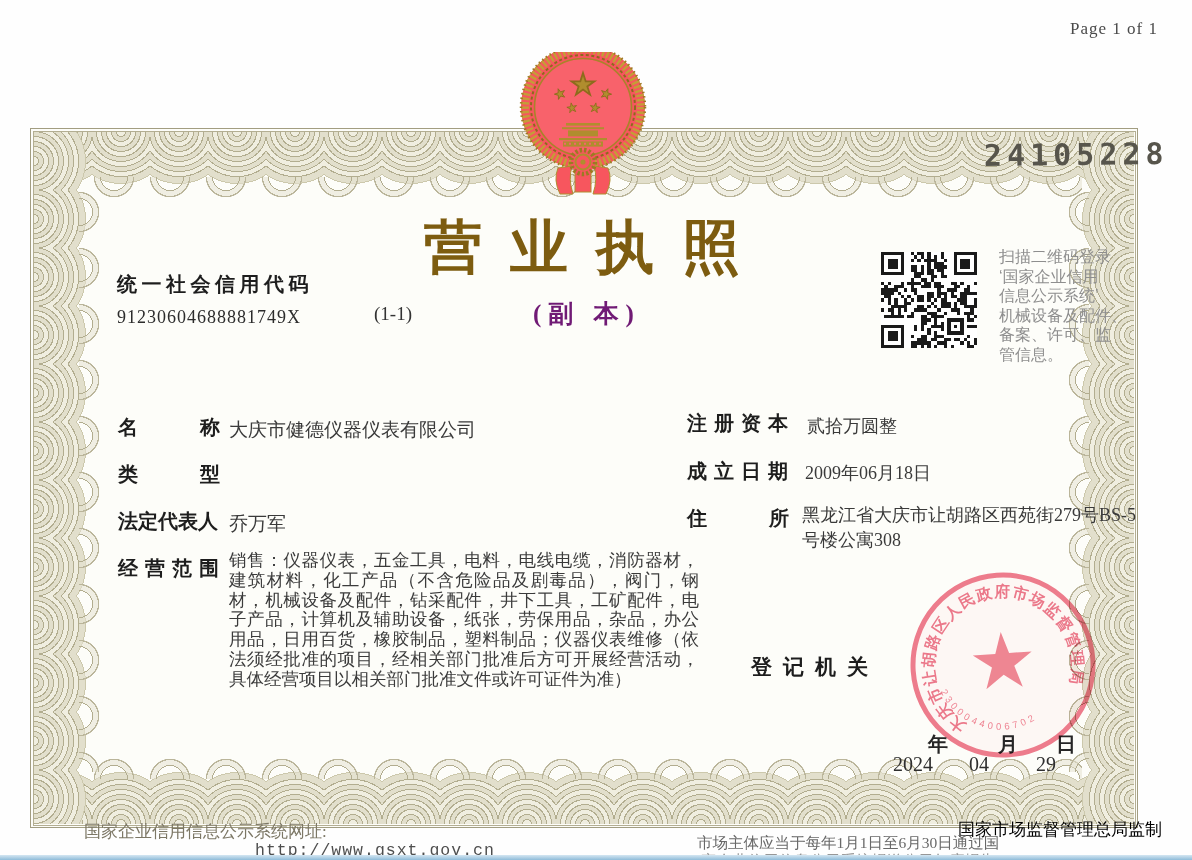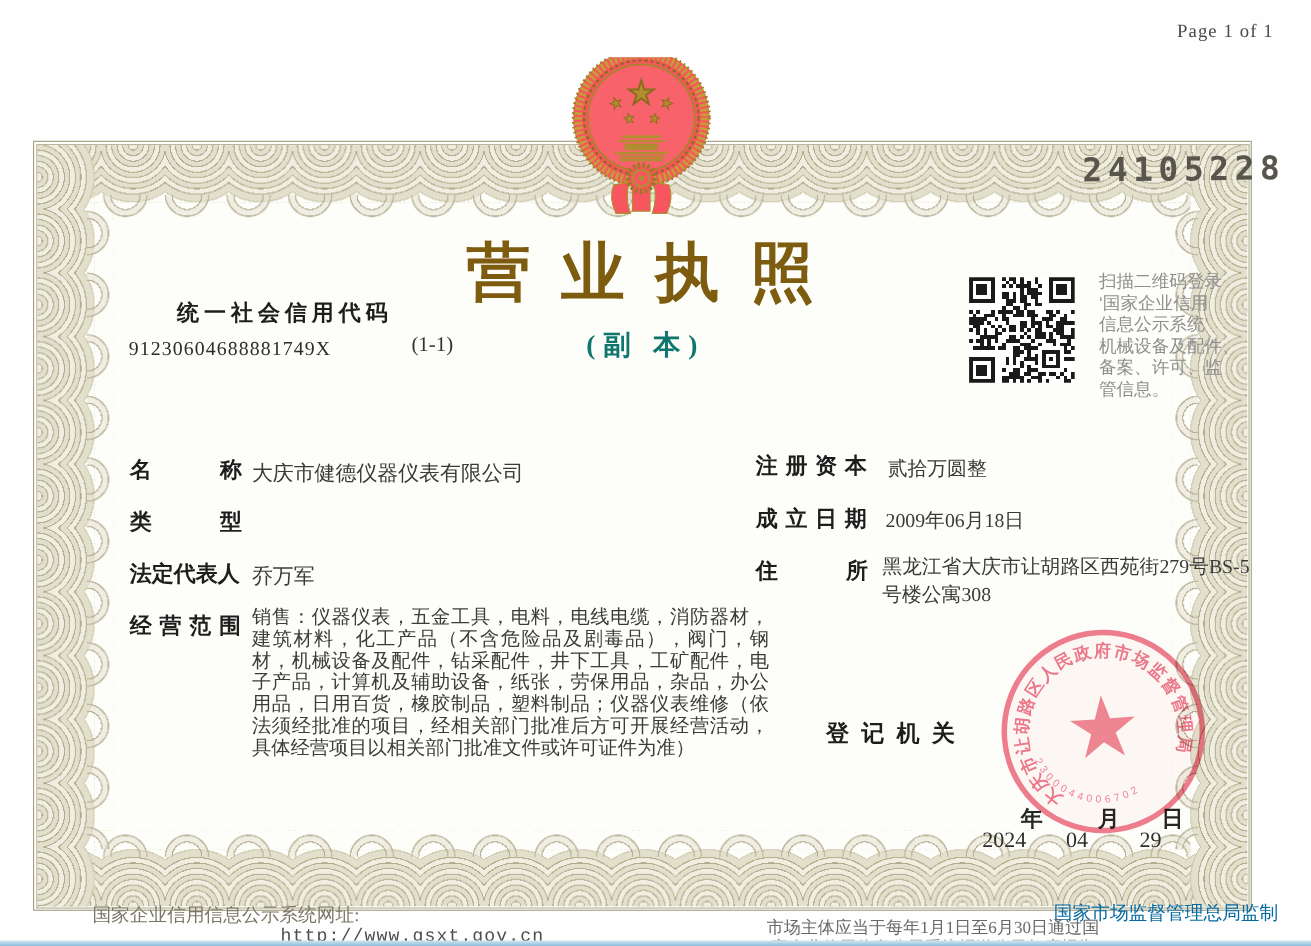--- a/index.html
+++ b/index.html
@@ -37,27 +37,27 @@
   .val{position:absolute;z-index:3;font-family:Liberation Serif, serif;
        font-size:19px;color:#3a3a3a;white-space:nowrap;}
   .val-r{font-size:18px;}
   .spread2{letter-spacing:62px;}
   .ls4{letter-spacing:7px;}
 
   .page-indicator{left:1070px;top:19px;font-size:17px;color:#4a4a4a;letter-spacing:1px;}
   .serial{left:984px;top:137px;font-family:"DejaVu Sans Mono","Liberation Mono",monospace;
           font-weight:700;font-size:30px;color:#57554c;letter-spacing:5px;z-index:5;transform:rotate(-0.6deg);}
 
-  .credit-label{left:117px;top:271px;letter-spacing:4.5px;font-size:20px;margin-left:44px;}
+  .credit-label{left:117px;top:271px;letter-spacing:4.5px;font-size:20px;}
   .credit-code{left:117px;top:307px;font-size:18px;color:#2c2c2c;letter-spacing:1px;}
   .copy-number{left:374px;top:303px;font-size:19px;color:#333;}
 
   .title{left:424px;top:209px;font-size:58px;font-weight:700;color:#7d5c10;letter-spacing:28px;
          font-family:"Liberation Sans","DejaVu Sans",sans-serif;z-index:3;}
-  .subtitle{left:533px;top:297px;font-size:25px;color:#0f766e;letter-spacing:7px;font-weight:600;}
+  .subtitle{left:533px;top:297px;font-size:25px;color:#701a75;letter-spacing:7px;font-weight:600;}
 
   .qr-box{position:absolute;left:881px;top:252px;width:96px;height:96px;z-index:3;}
   .qr-cap{position:absolute;left:999px;top:247px;z-index:3;font-family:"Liberation Sans","DejaVu Sans",sans-serif;
           font-size:16px;line-height:19.5px;color:#8e8e8e;}
 
   .scope-val{position:absolute;left:229px;top:551px;width:470px;z-index:3;white-space:normal;
              font-family:"Liberation Serif","DejaVu Serif",serif;font-size:17.5px;line-height:19.8px;
              color:#3b3b3b;text-align:justify;}
   .addr-val{position:absolute;left:802px;top:503px;width:340px;z-index:3;white-space:normal;
             font-family:"Liberation Serif","DejaVu Serif",serif;font-size:18px;line-height:25px;color:#3a3a3a;}
@@ -66,21 +66,21 @@
   .date-lab{font-size:20px;color:#262626;font-family:"Liberation Sans","DejaVu Sans",sans-serif;font-weight:600;}
   .date-num{font-size:20px;color:#2e2e2e;}
 
   .emblem{position:absolute;left:512px;top:52px;width:142px;height:148px;z-index:4;}
   .seal{position:absolute;left:903px;top:565px;width:200px;height:200px;z-index:6;
         mix-blend-mode:multiply;opacity:.93;transform:rotate(-4deg);}
 
   .f-web-label{left:84px;top:820px;font-size:17px;color:#7c7765;}
   .f-url{left:242px;top:841px;font-size:16.5px;color:#4e4e4e;letter-spacing:1px;
          font-family:"Liberation Mono","DejaVu Sans Mono",monospace;margin-left:13px;}
-  .f-producer{left:958px;top:818px;font-size:17px;color:#0369a1;}
+  .f-producer{left:958px;top:818px;font-size:17px;color:#000000;}
   .f-notice1{left:697px;top:833px;font-size:15.5px;color:#686868;}
   .f-notice2{left:701px;top:851px;font-size:15.5px;color:#979797;z-index:2;}
   .blue-strip{position:absolute;left:0;right:0;top:855px;height:5px;z-index:7;
               background:linear-gradient(#d4e6f2,#8fbcd9);}
 </style>
 </head>
 <body>
 
 <div class="screen">
 

